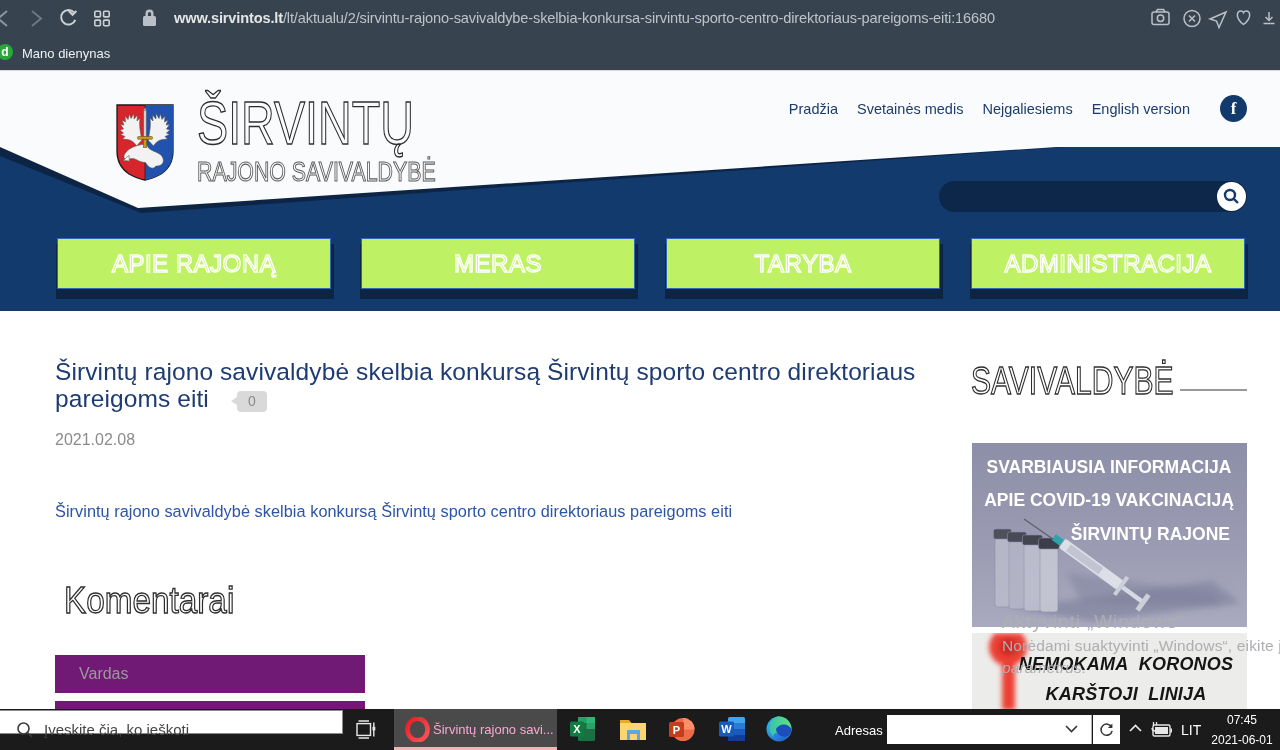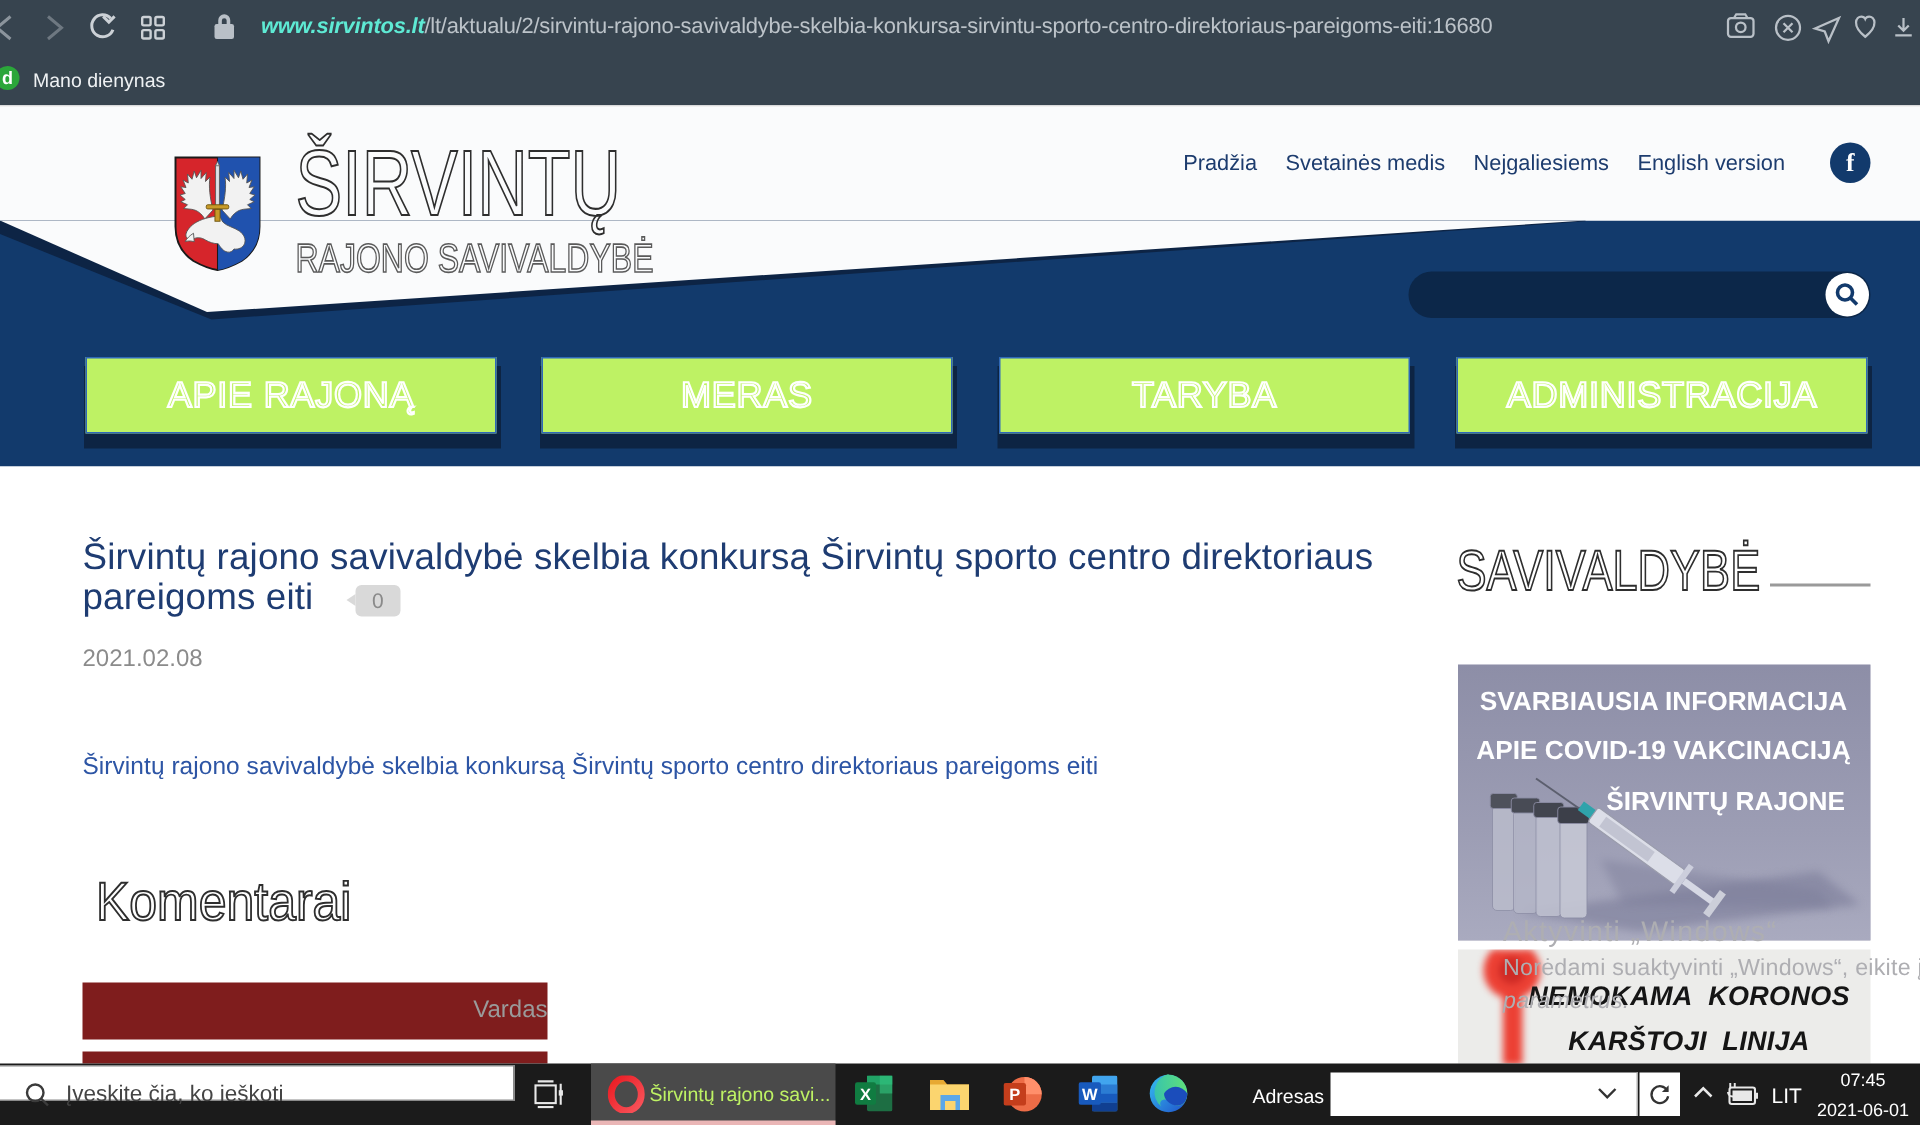--- a/index.html
+++ b/index.html
@@ -4,21 +4,21 @@
 <style>
   * { margin:0; padding:0; box-sizing:border-box; }
   html,body { width:1280px; height:750px; overflow:hidden; font-family:"Liberation Sans", sans-serif; }
   body { position:relative; background:#fff; }
   .abs { position:absolute; }
 
   
   #chrome { position:absolute; left:0; top:0; width:1280px; height:70px; background:#37444f; }
   #chrome svg { position:absolute; }
   #url { position:absolute; left:174px; top:10px; font-size:14.6px; color:#bcc3c9; white-space:nowrap; letter-spacing:-0.15px;}
-  #url b { color:#5eead4; font-weight:bold;font-style:italic; }
+  #url b { color:#e5e5e5; font-weight:bold; }
   #bm { position:absolute; left:22px; top:46px; font-size:13px; color:#eef1f3; }
   #bmicon { position:absolute; left:-3px; top:44px; width:16px; height:16px; border-radius:50%; background:#2ba63a; color:#fff; font-size:12px; font-weight:bold; text-align:center; line-height:16px; }
 
   
   #page { position:absolute; left:0; top:70px; width:1280px; height:639px; background:#fff; overflow:hidden; border-top:1px solid #d9dadb; }
 
   
   #band { position:absolute; left:0; top:0; width:1280px; height:76px; background:#fafbfc; }
   #hnav { position:absolute; top:30px; right:90px; font-size:14.5px; color:#1d3c6e; }
   #hnav span { margin-left:19px; }
@@ -34,42 +34,42 @@
   #search { position:absolute; left:939px; top:110px; width:308px; height:31px; border-radius:16px; background:#0c2749; }
   #scirc { position:absolute; left:1217px; top:111px; width:29px; height:29px; border-radius:50%; background:#fff; }
 
   
   h1 { position:absolute; left:55px; top:287px; width:880px; font-size:24.5px; line-height:27px; color:#1e3c72; font-weight:normal; letter-spacing:0.1px;}
   #badge { display:inline-block; position:relative; background:#d9d9d9; color:#8a8a8a; font-size:14px; line-height:21px; padding:0 11px; border-radius:4px; vertical-align:1px; margin-left:28px;}
   #badge:before { content:""; position:absolute; left:-6px; top:6px; border:4px solid transparent; border-right:6px solid #d9d9d9; border-left:none;}
   #date { position:absolute; left:55px; top:360px; font-size:16px; color:#8b8b8b; }
   #alink { position:absolute; left:55px; top:431px; font-size:16.3px; color:#2d55a5; letter-spacing:0.05px; }
   #komm { position:absolute; left:64px; top:509px; font-size:36px; color:transparent; -webkit-text-stroke:1.3px #2e2e2e; transform:scaleX(0.925); transform-origin:left top; }
-  .inp { position:absolute; left:55px; width:310px; height:38px; background:#7f1d1d; color:#9a9a9a; font-size:16px; line-height:38px; padding-left:24px;text-align:right; }
+  .inp { position:absolute; left:55px; width:310px; height:38px; background:#701a75; color:#9a9a9a; font-size:16px; line-height:38px; padding-left:24px; }
 
   
   #sidehead { position:absolute; left:971px; top:289px; font-size:38px; color:transparent; -webkit-text-stroke:1.3px #2e2e2e; letter-spacing:0; transform:scaleX(0.79); transform-origin:left top; }
   #sideline { position:absolute; left:1180px; top:318px; width:67px; height:2px; background:#9a9a9a; }
   #covid { position:absolute; left:972px; top:372px; width:275px; height:184px; background:#999ab1; overflow:hidden; }
   #corona { position:absolute; left:972px; top:562px; width:275px; height:77px; background:#ececea; overflow:hidden; }
   #corona .l1 { position:absolute; left:44px; top:21px; width:220px; white-space:nowrap; text-align:center; color:#151515; font-weight:bold; font-style:italic; font-size:18px; letter-spacing:0.2px; }
   #corona .l2 { position:absolute; left:44px; top:51px; width:220px; white-space:nowrap; text-align:center; color:#151515; font-weight:bold; font-style:italic; font-size:18px; letter-spacing:0.2px; }
 
   
   .wm { position:absolute; left:1002px; color:#aeaeb2; z-index:50; white-space:nowrap; }
   #w1 { top:540px; font-size:19px; letter-spacing:0.9px; }
   #w2 { top:566px; font-size:15.5px; letter-spacing:0.15px; }
   #w3 { top:588px; font-size:15.5px; letter-spacing:0.15px;font-style:italic; }
 
   
   #task { position:absolute; left:0; top:709px; width:1280px; height:41px; background:#1b1b1b; }
   #tsearch { position:absolute; left:0; top:1px; width:343px; height:24px; background:#fff; border:1px solid #8a8a8a; border-left:none; color:#444; font-size:15px; line-height:38px; padding-left:44px; }
   #opera { position:absolute; left:394px; top:0; width:163px; height:41px; background:#4a4a4a; }
   #opline { position:absolute; left:394px; top:38px; width:163px; height:3px; background:#eab6b6; }
-  #optxt { position:absolute; left:39px; top:13px; color:#bef264; font-size:13px; }
+  #optxt { position:absolute; left:39px; top:13px; color:#f9a8d4; font-size:13px; }
   .tray { color:#fff; position:absolute; }
 </style>
 </head>
 <body>
 
 <div id="chrome">
   <svg width="1280" height="37" viewBox="0 0 1280 37">
 
     <path d="M7 11 L-2 18.5 L7 26" stroke="#8b949c" stroke-width="2" fill="none"></path>
     <path d="M32 11 L41 18.5 L32 26" stroke="#6e7881" stroke-width="2" fill="none"></path>

